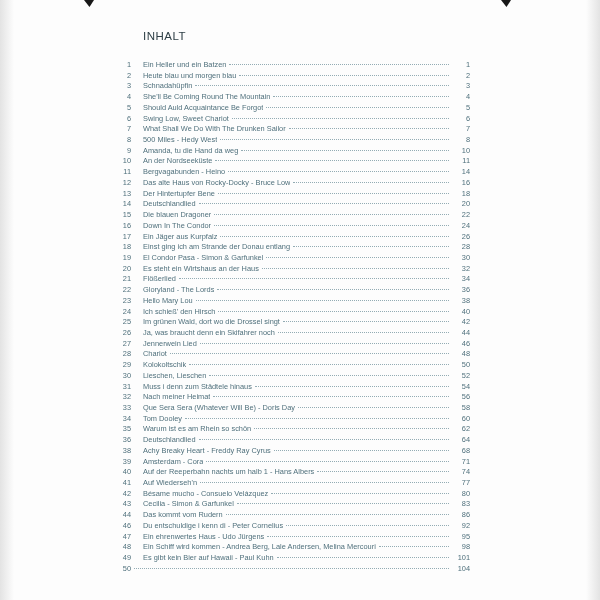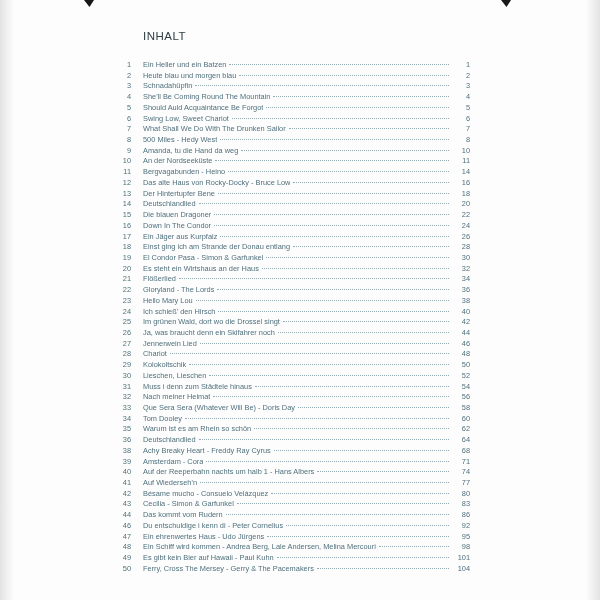--- a/index.html
+++ b/index.html
@@ -406,18 +406,17 @@
 
   <div class="row">
     <span class="num">49</span>
     <span class="song">Es gibt kein Bier auf Hawaii - Paul Kuhn</span>
     <span class="leader"></span>
     <span class="pg">101</span>
   </div>
 
   <div class="row">
     <span class="num">50</span>
-    <span class="song">Ferry, Cross The Mersey - Gerry &amp; The Pacemakers</span>
     <span class="leader"></span>
     <span class="pg">104</span>
   </div>
 </div>
 </div>
 
 </body></html>

